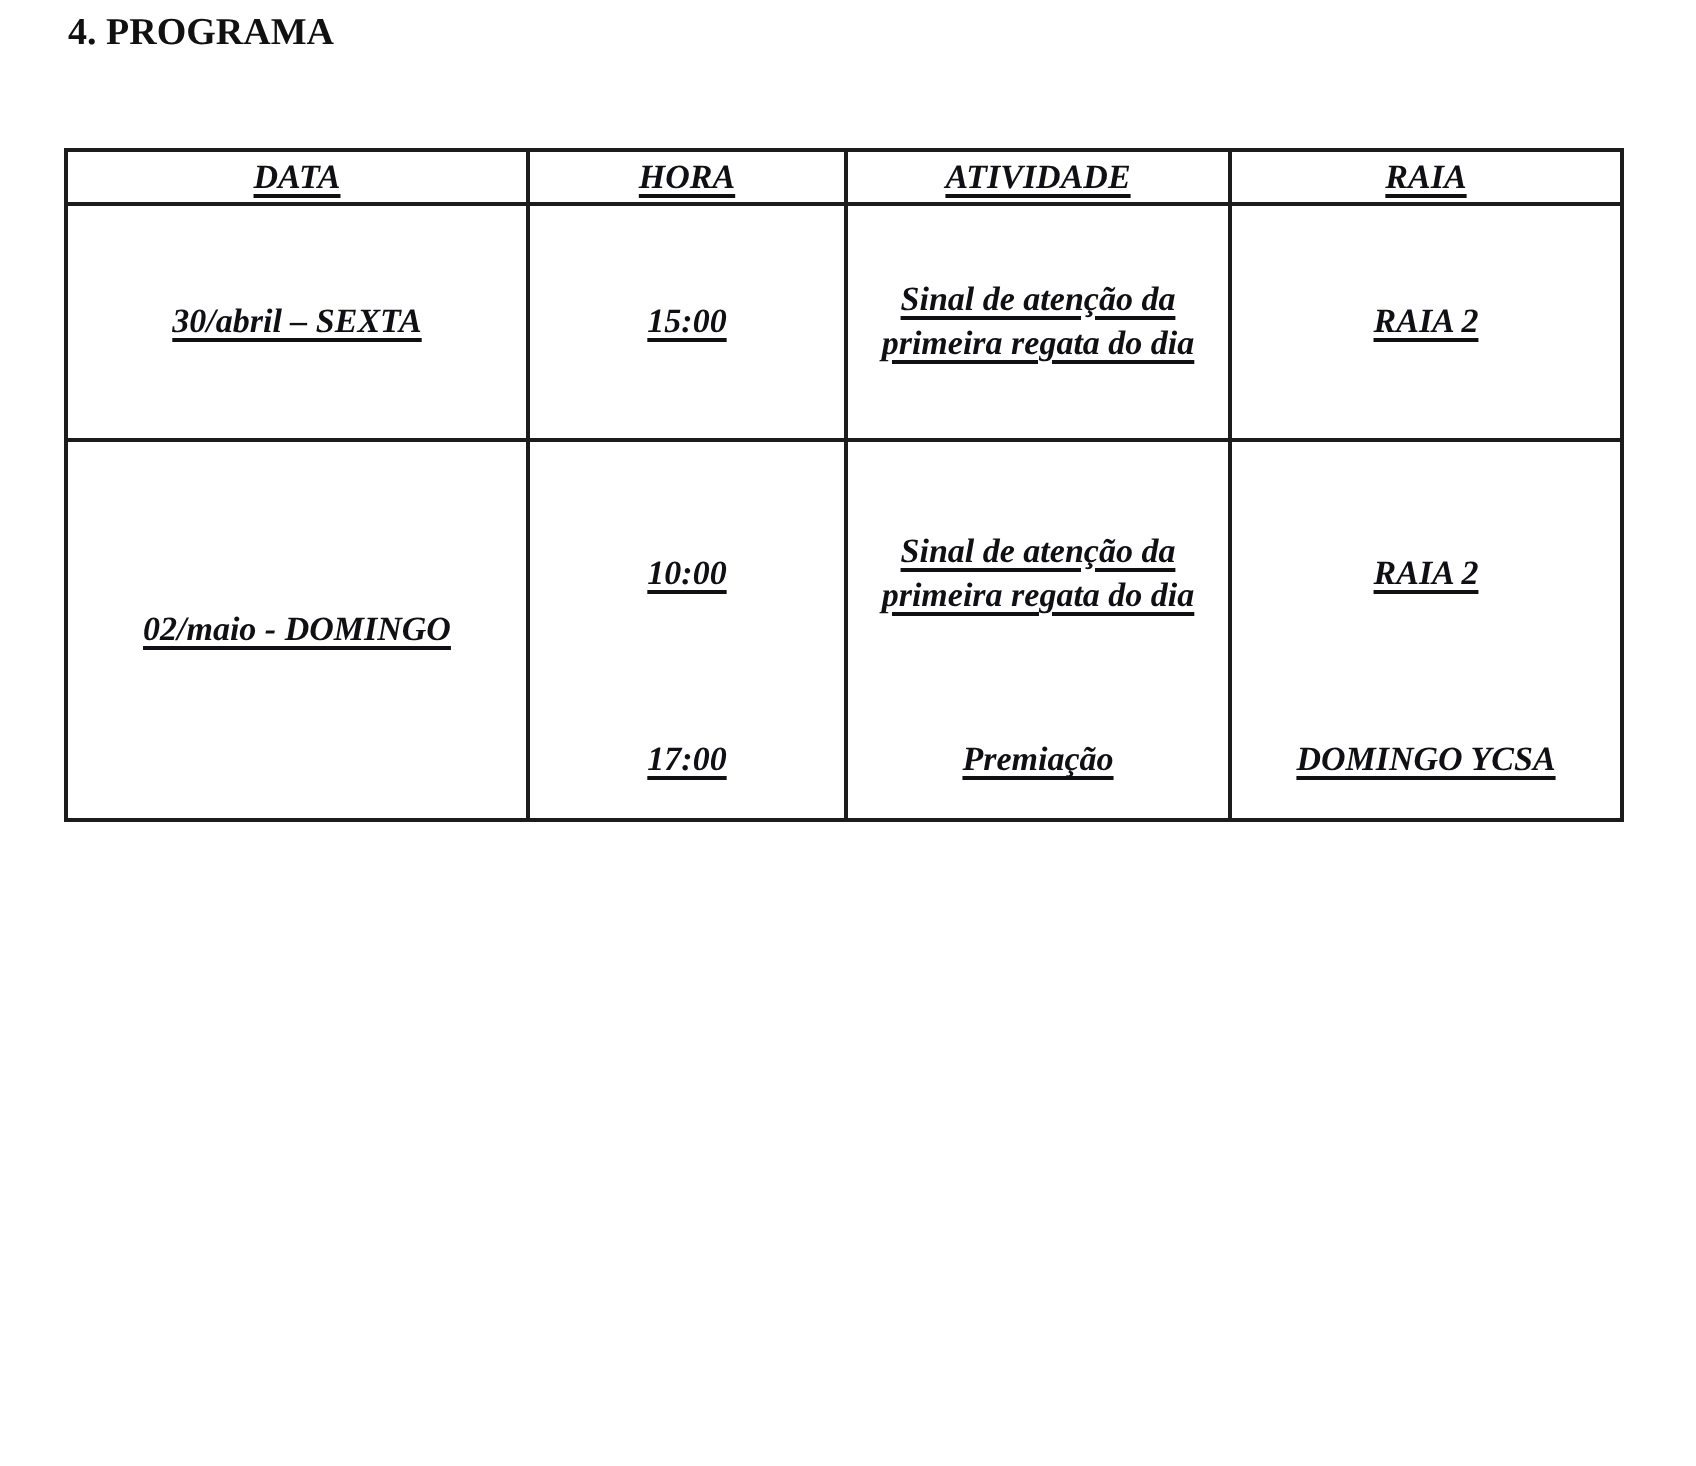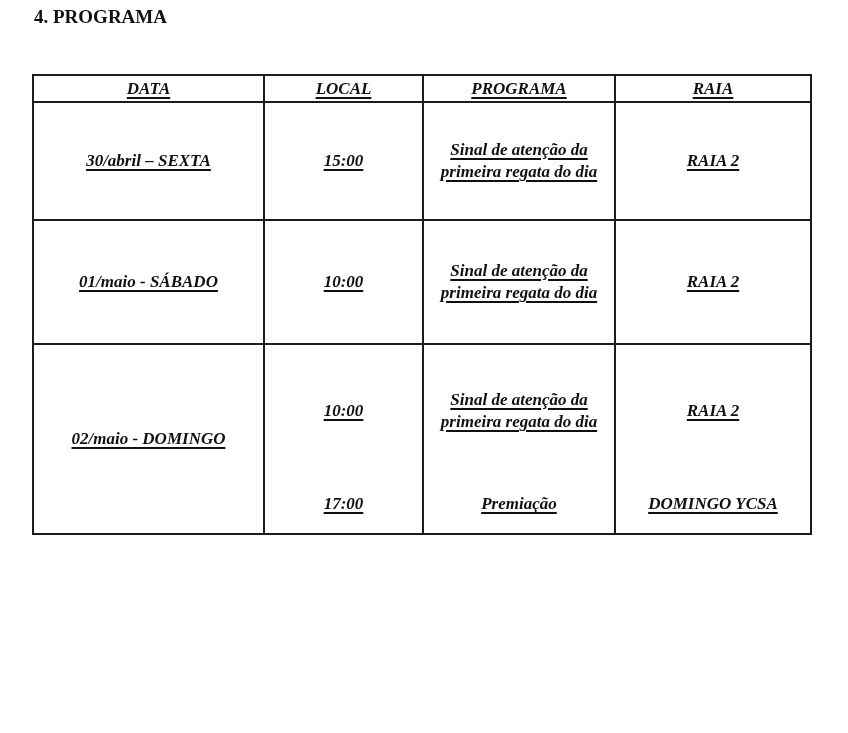--- a/index.html
+++ b/index.html
@@ -99,35 +99,29 @@
   <table class="program">
     <colgroup>
       <col style="width:231px">
       <col style="width:159px">
       <col style="width:192px">
       <col style="width:196px">
     </colgroup>
     <thead>
       <tr class="hdr">
         <th><span class="u">DATA</span></th>
-        <th><span class="u">LOCAL</span></th>
-        <th><span class="u">PROGRAMA</span></th>
+        <th><span class="u">HORA</span></th>
+        <th><span class="u">ATIVIDADE</span></th>
         <th><span class="u">RAIA</span></th>
       </tr>
     </thead>
     <tbody>
       <tr class="r1">
         <td><span class="u">30/abril – SEXTA</span></td>
         <td><span class="u">15:00</span></td>
-        <td><span class="u act">Sinal de atenção da primeira regata do dia</span></td>
-        <td><span class="u">RAIA 2</span></td>
-      </tr>
-      <tr class="r2">
-        <td><span class="u">01/maio - SÁBADO</span></td>
-        <td><span class="u">10:00</span></td>
         <td><span class="u act">Sinal de atenção da primeira regata do dia</span></td>
         <td><span class="u">RAIA 2</span></td>
       </tr>
       <tr class="r3">
         <td><span class="u">02/maio - DOMINGO</span></td>
         <td class="multi">
           <div class="stack">
             <div class="sub s1">
                 <span class="u">10:00</span>
               </div>

